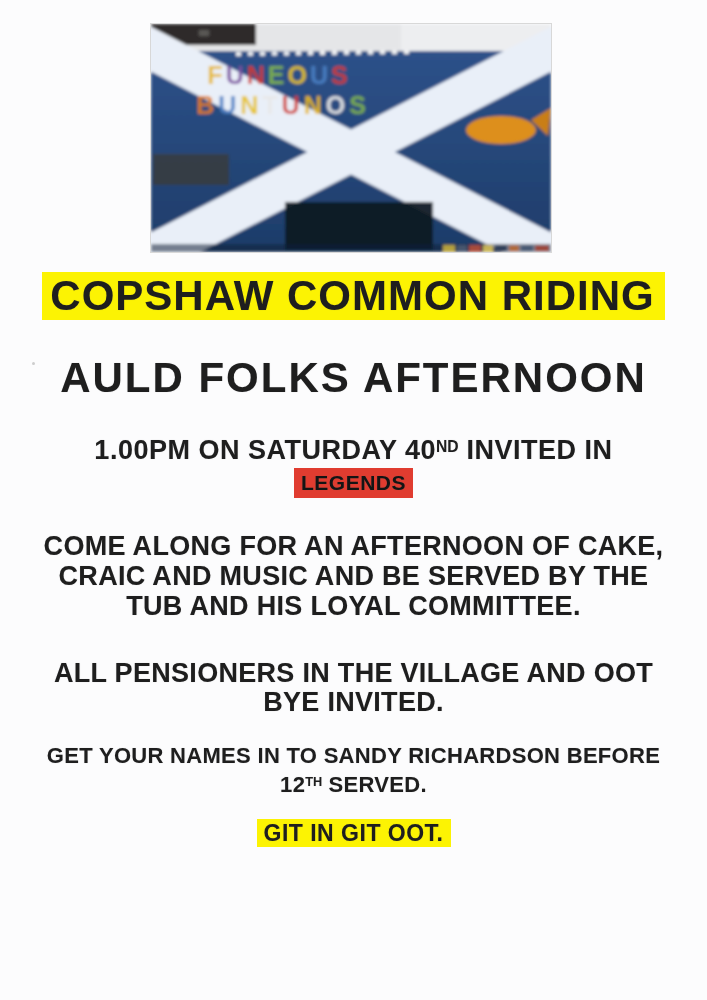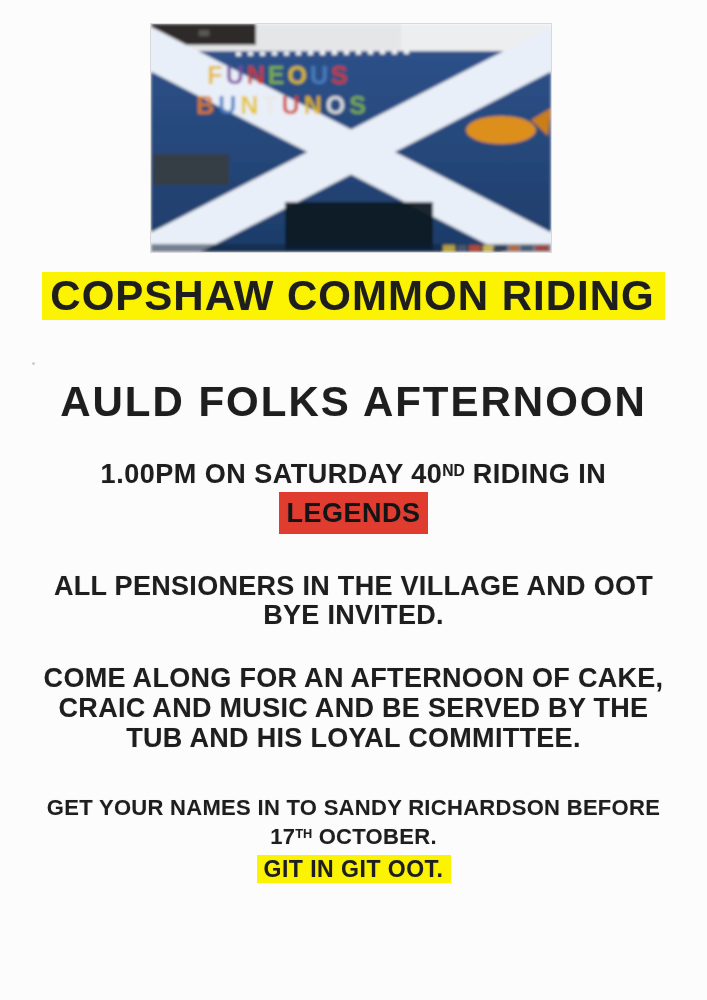--- a/index.html
+++ b/index.html
@@ -30,42 +30,42 @@
     display:inline-block;
     background:var(--highlight-yellow);
     padding:3px 10px 3px 8px;
     font-size:42px;line-height:42px;
     letter-spacing:1px;
     white-space:nowrap;
   }
 
   
   .heading{
-    margin-top:56px;
+    margin-top:32px;
     font-size:42px;line-height:52px;
     letter-spacing:2px;
   }
 
   
   .date-wrap{margin-top:28px;font-size:27px;line-height:30px;letter-spacing:.5px;}
   sup.ord{font-size:.58em;vertical-align:.45em;letter-spacing:0;}
   .legends-wrap{margin-top:3px;}
   .band-red{
     display:inline-block;
     background:var(--highlight-red);
-    padding:7px 7px;
-    font-size:27px;line-height:28px;
+    padding:1px 7px;
+    font-size:21px;line-height:28px;
     letter-spacing:.5px;
     color:#141414;
   }
 
   .pensioners{margin-top:38px;font-size:27px;line-height:29px;letter-spacing:.3px;}
   .come-along{margin-top:33px;font-size:27px;line-height:30px;letter-spacing:.3px;}
-  .names{margin-top:42px;font-size:22px;line-height:26px;letter-spacing:.3px;}
-  .git-wrap{margin-top:5px;}
+  .names{margin-top:26px;font-size:22px;line-height:26px;letter-spacing:.3px;}
+  .git-wrap{margin-top:21px;}
   .band-yellow-sm{
     display:inline-block;
     background:var(--highlight-yellow);
     padding:2px 7px;
     font-size:23px;line-height:24px;
     letter-spacing:.5px;
   }
 
   .scan-dot{
     position:absolute;left:32px;top:338px;
@@ -141,41 +141,41 @@
 
   <div class="center title-wrap">
     <div class="band-yellow txt">COPSHAW COMMON RIDING</div>
   </div>
 
   <div class="center heading txt">
     <div>AULD FOLKS AFTERNOON</div>
   </div>
 
   <div class="center date-wrap txt">
-    <span>1.00PM ON SATURDAY 40</span><sup class="ord">ND</sup><span> RIDING IN</span>
+    <span>1.00PM ON SATURDAY 40</span><sup class="ord">ND</sup><span> INVITED IN</span>
   </div>
   <div class="center legends-wrap">
     <div class="band-red txt">LEGENDS</div>
-  </div>
-
-  <div class="center pensioners txt">
-    <div>ALL PENSIONERS IN THE VILLAGE AND OOT</div>
-    <div>BYE INVITED.</div>
   </div>
 
   <div class="center come-along txt">
     <div>COME ALONG FOR AN AFTERNOON OF CAKE,</div>
     <div>CRAIC AND MUSIC AND BE SERVED BY THE</div>
     <div>TUB AND HIS LOYAL COMMITTEE.</div>
   </div>
 
+  <div class="center pensioners txt">
+    <div>ALL PENSIONERS IN THE VILLAGE AND OOT</div>
+    <div>BYE INVITED.</div>
+  </div>
+
   <div class="center names txt">
     <div>GET YOUR NAMES IN TO SANDY RICHARDSON BEFORE</div>
     <div>
-      <span>17</span><sup class="ord">TH</sup><span> OCTOBER.</span>
+      <span>12</span><sup class="ord">TH</sup><span> SERVED.</span>
     </div>
   </div>
 
   <div class="center git-wrap">
     <div class="band-yellow-sm txt">GIT IN GIT OOT.</div>
   </div>
 
   <div class="scan-dot"></div>
 </div>
 

